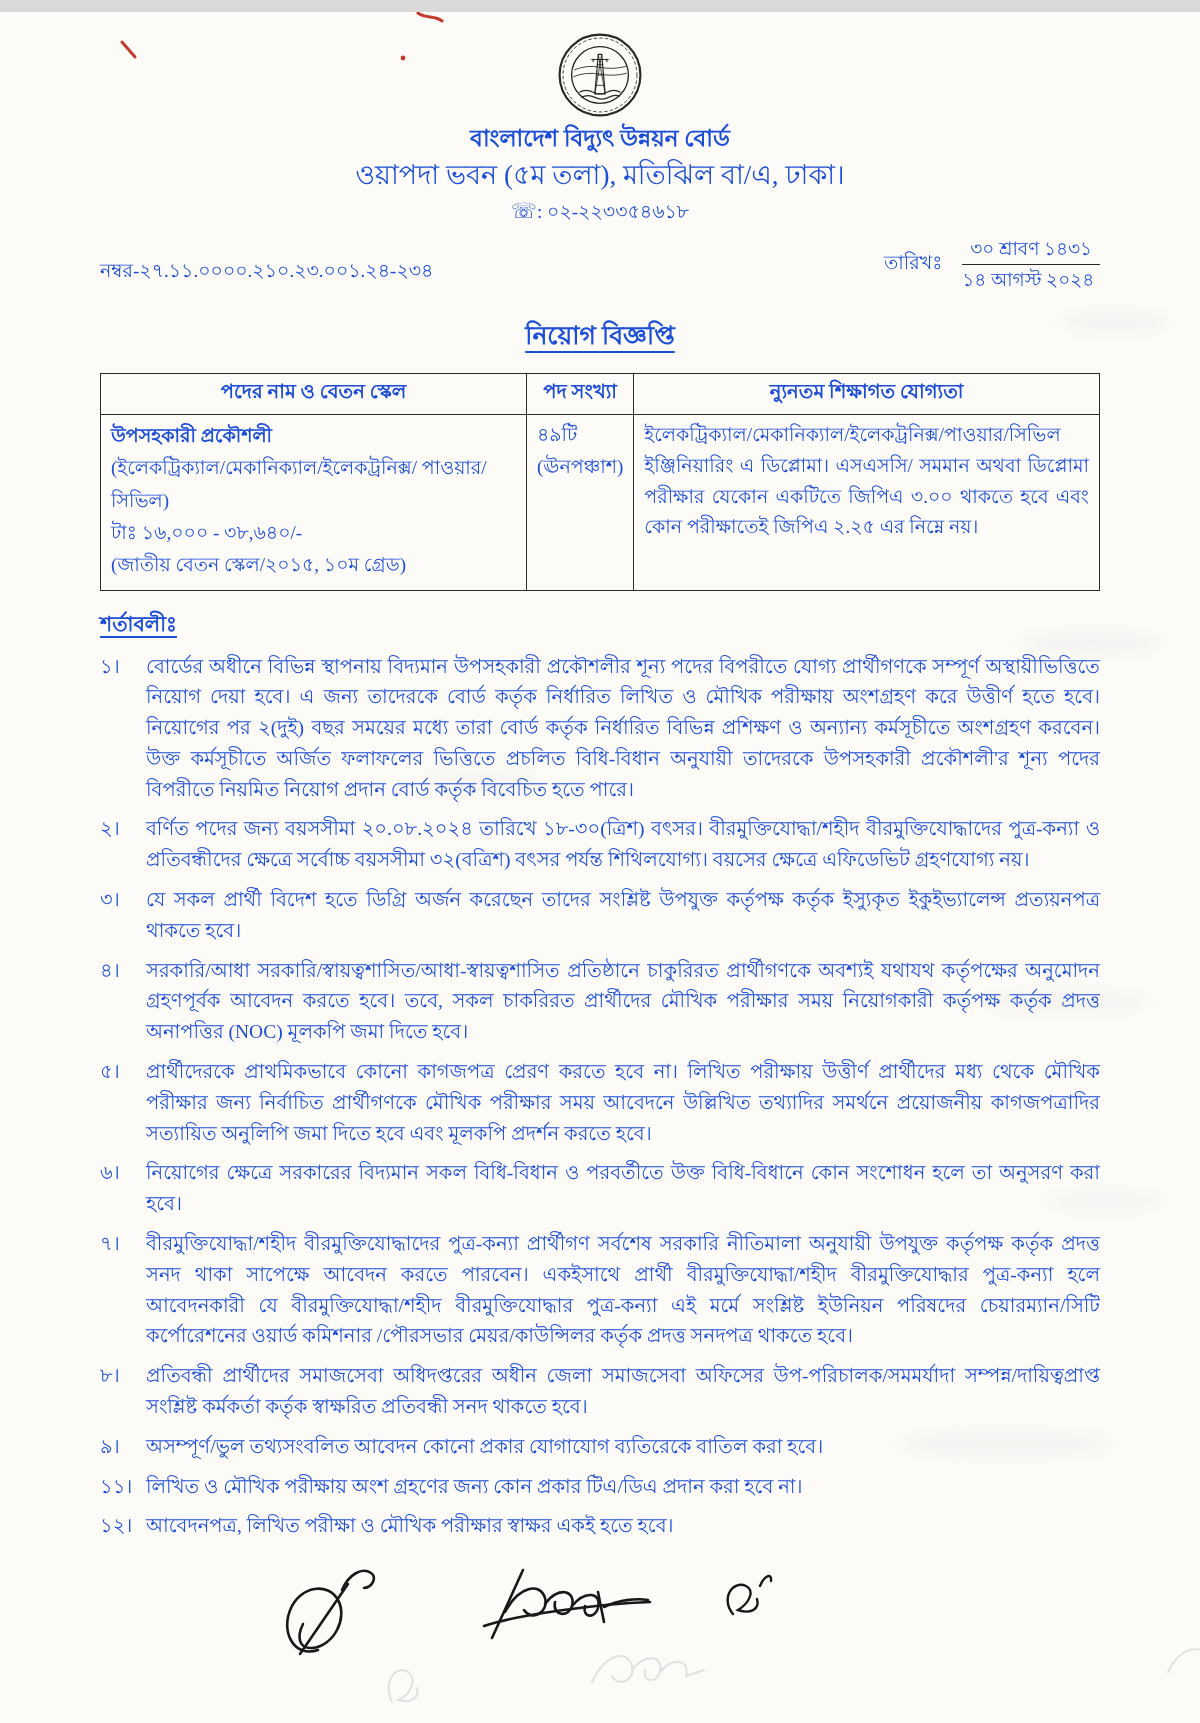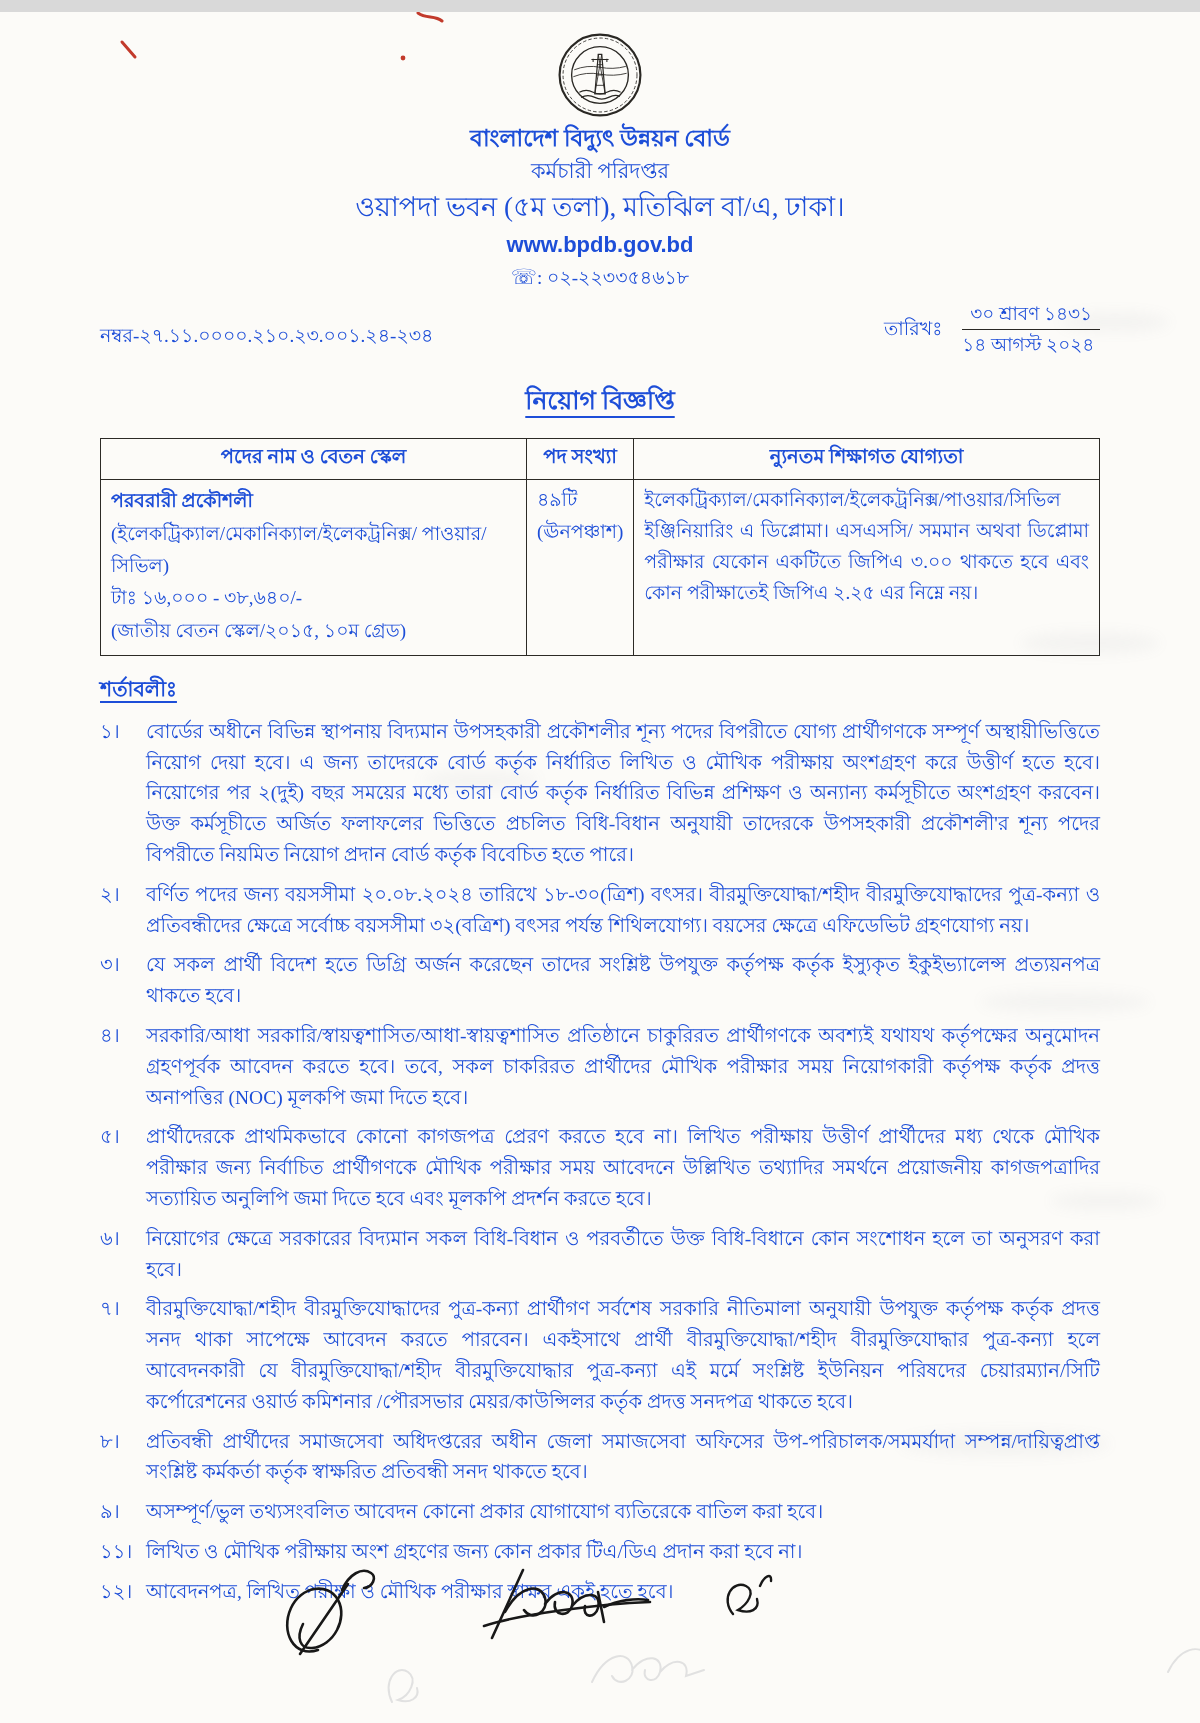--- a/index.html
+++ b/index.html
@@ -80,23 +80,21 @@
           <path d="M44 72 L48 26 L52 26 L56 72 Z" fill="none" stroke="#2a2824" stroke-width="1.4"></path>
           <path d="M44 72 L52 26 M56 72 L48 26 M45 62 L55 62 M45.5 50 L54.5 50 M46.5 38 L53.5 38" stroke="#2a2824" stroke-width="1" fill="none"></path>
           <path d="M40 32 L60 32 M42 31 L42 35 M58 31 L58 35" stroke="#2a2824" stroke-width="1.2" fill="none"></path>
           <path d="M20 44 Q35 38 50 41 Q65 44 80 40" stroke="#2a2824" stroke-width="1" fill="none"></path>
           <path d="M19 52 Q34 46 50 49 Q66 52 81 48" stroke="#2a2824" stroke-width="1" fill="none"></path>
           <path d="M26 70 Q34 66 42 70 Q50 74 58 70 Q66 66 74 70" stroke="#2a2824" stroke-width="1.4" fill="none"></path>
           <path d="M28 76 Q36 72 44 76 Q52 80 60 76 Q68 72 73 75" stroke="#2a2824" stroke-width="1.4" fill="none"></path>
         </svg>
       </div>
       <div class="org-name">বাংলাদেশ বিদ্যুৎ উন্নয়ন বোর্ড</div>
-      <div class="dept">কর্মচারী পরিদপ্তর</div>
       <div class="address">ওয়াপদা ভবন (৫ম তলা), মতিঝিল বা/এ, ঢাকা।</div>
-      <div class="website">www.bpdb.gov.bd</div>
       <div class="phone-line">
         <span class="phone-icon">☏</span><span>: ০২-২২৩৩৫৪৬১৮</span>
       </div>
     </div>
 
     <div class="meta-row">
       <div class="memo-no">নম্বর-২৭.১১.০০০০.২১০.২৩.০০১.২৪-২৩৪</div>
       <div class="date-wrap">
         <span>তারিখঃ</span>
         <span class="date-stack">
@@ -118,21 +116,21 @@
       <thead>
         <tr>
           <th>পদের নাম ও বেতন স্কেল</th>
           <th>পদ সংখ্যা</th>
           <th>ন্যুনতম শিক্ষাগত যোগ্যতা</th>
         </tr>
       </thead>
       <tbody>
         <tr>
           <td>
-            <div class="cell-line post-name">পরবরারী প্রকৌশলী</div>
+            <div class="cell-line post-name">উপসহকারী প্রকৌশলী</div>
             <div class="cell-line">(ইলেকট্রিক্যাল/মেকানিক্যাল/ইলেকট্রনিক্স/ পাওয়ার/সিভিল)</div>
             <div class="cell-line">টাঃ ১৬,০০০ - ৩৮,৬৪০/-</div>
             <div class="cell-line">(জাতীয় বেতন স্কেল/২০১৫, ১০ম গ্রেড)</div>
           </td>
           <td>৪৯টি (ঊনপঞ্চাশ)</td>
           <td class="qual">ইলেকট্রিক্যাল/মেকানিক্যাল/ইলেকট্রনিক্স/পাওয়ার/সিভিল ইঞ্জিনিয়ারিং এ ডিপ্লোমা। এসএসসি/ সমমান অথবা ডিপ্লোমা পরীক্ষার যেকোন একটিতে জিপিএ ৩.০০ থাকতে হবে এবং কোন পরীক্ষাতেই জিপিএ ২.২৫ এর নিম্নে নয়।</td>
         </tr>
       </tbody>
     </table>
 

